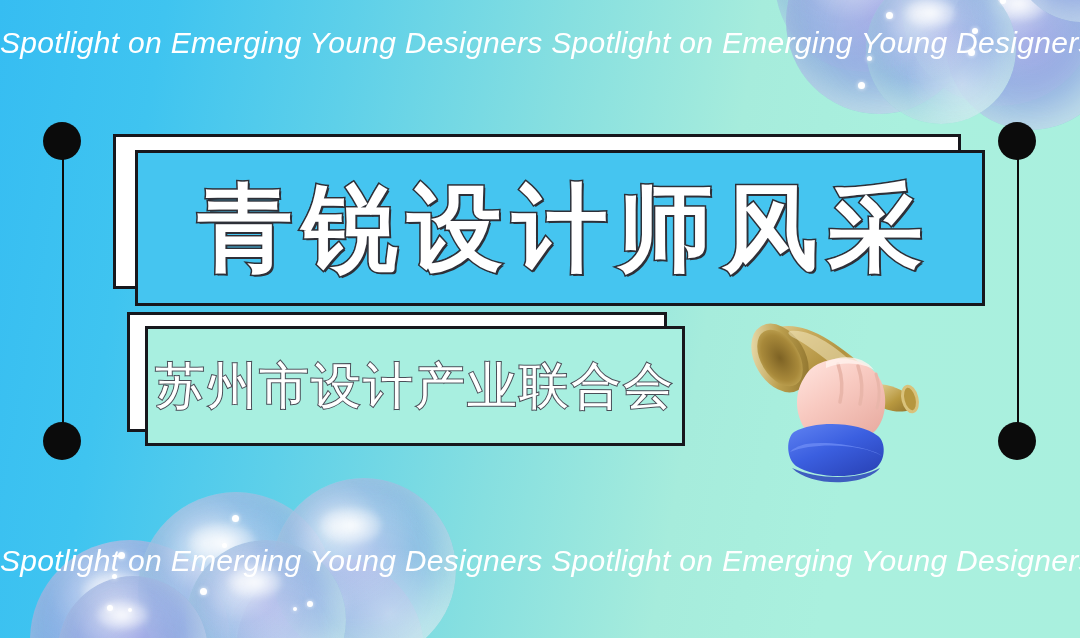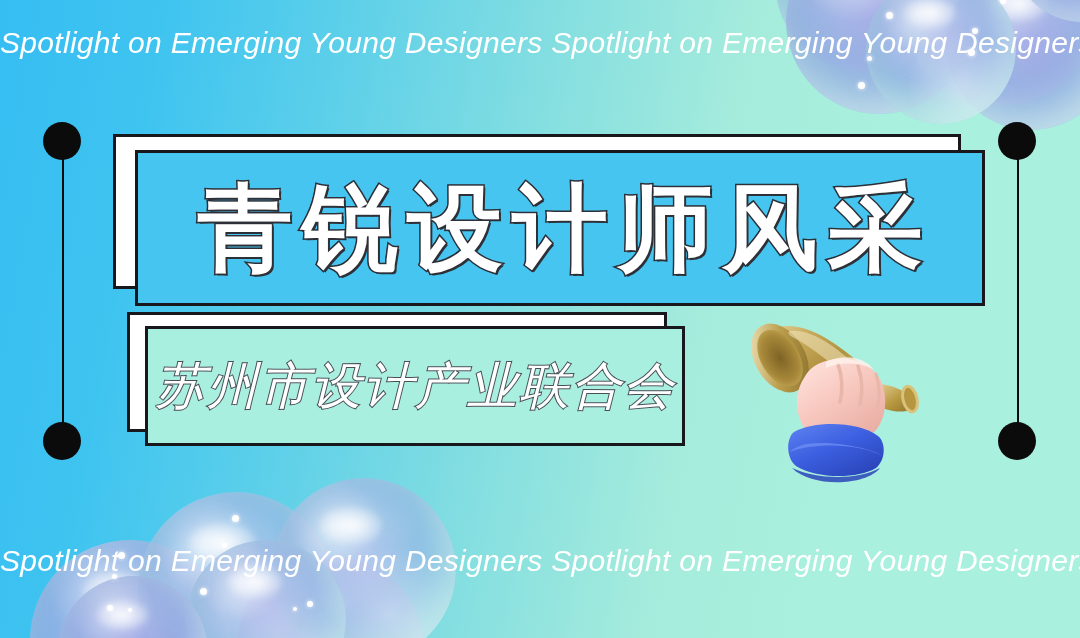--- a/index.html
+++ b/index.html
@@ -124,21 +124,21 @@
     paint-order:stroke fill;
     text-shadow:
        2px 2px 0 #2e3038,
       -1px -1px 0 #2e3038;
   }
 
   
   #subtitle-block{
     position:absolute;
     left:127px; top:312px;
-    width:560px; height:136px;font-style:italic;
+    width:560px; height:136px;
   }
   #subtitle-shadow-plate{
     position:absolute;
     left:0; top:0;
     width:540px; height:120px;
     background:#ffffff;
     border:3px solid #17171c;
   }
   #subtitle-box{
     position:absolute;

